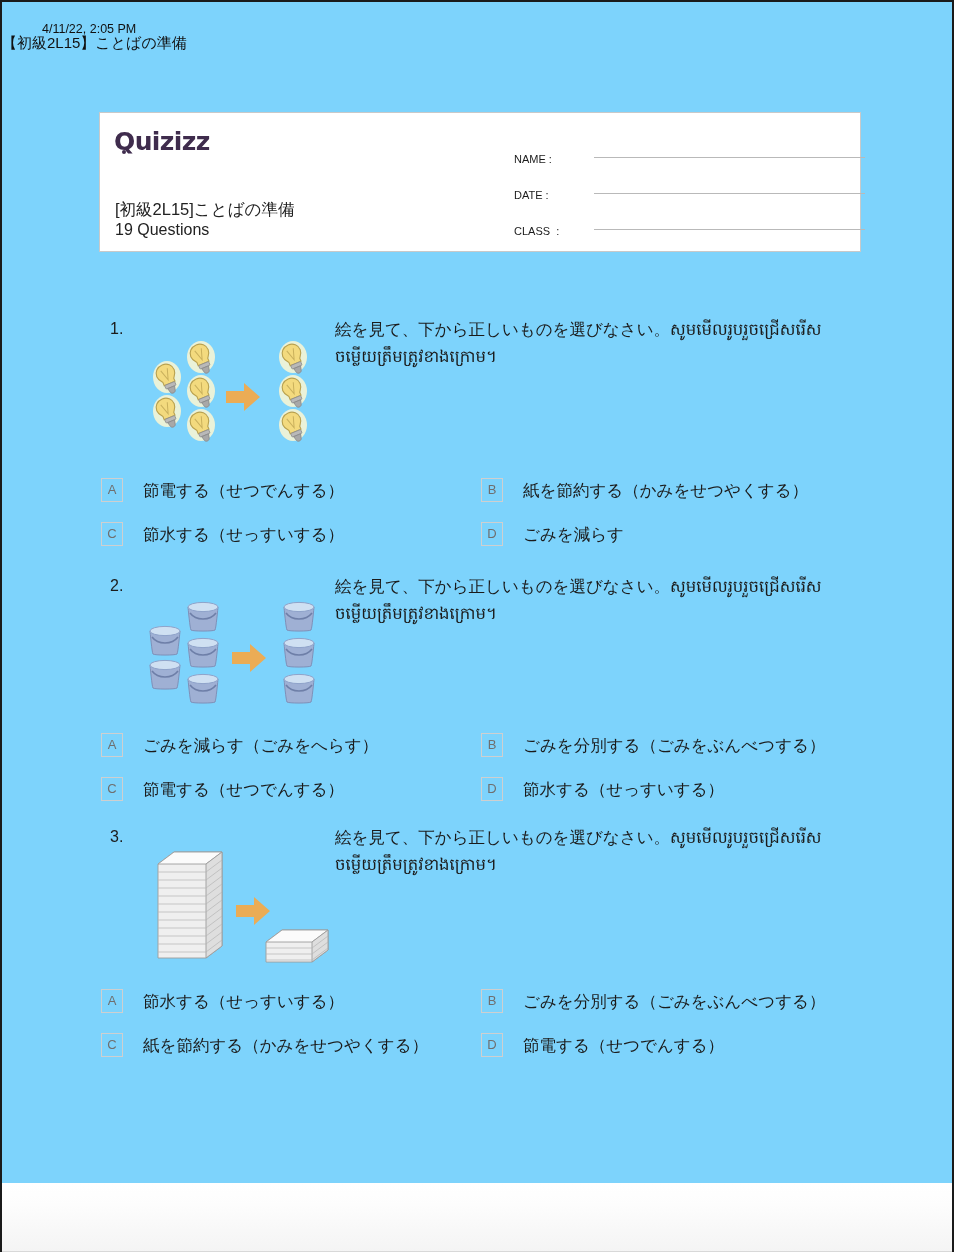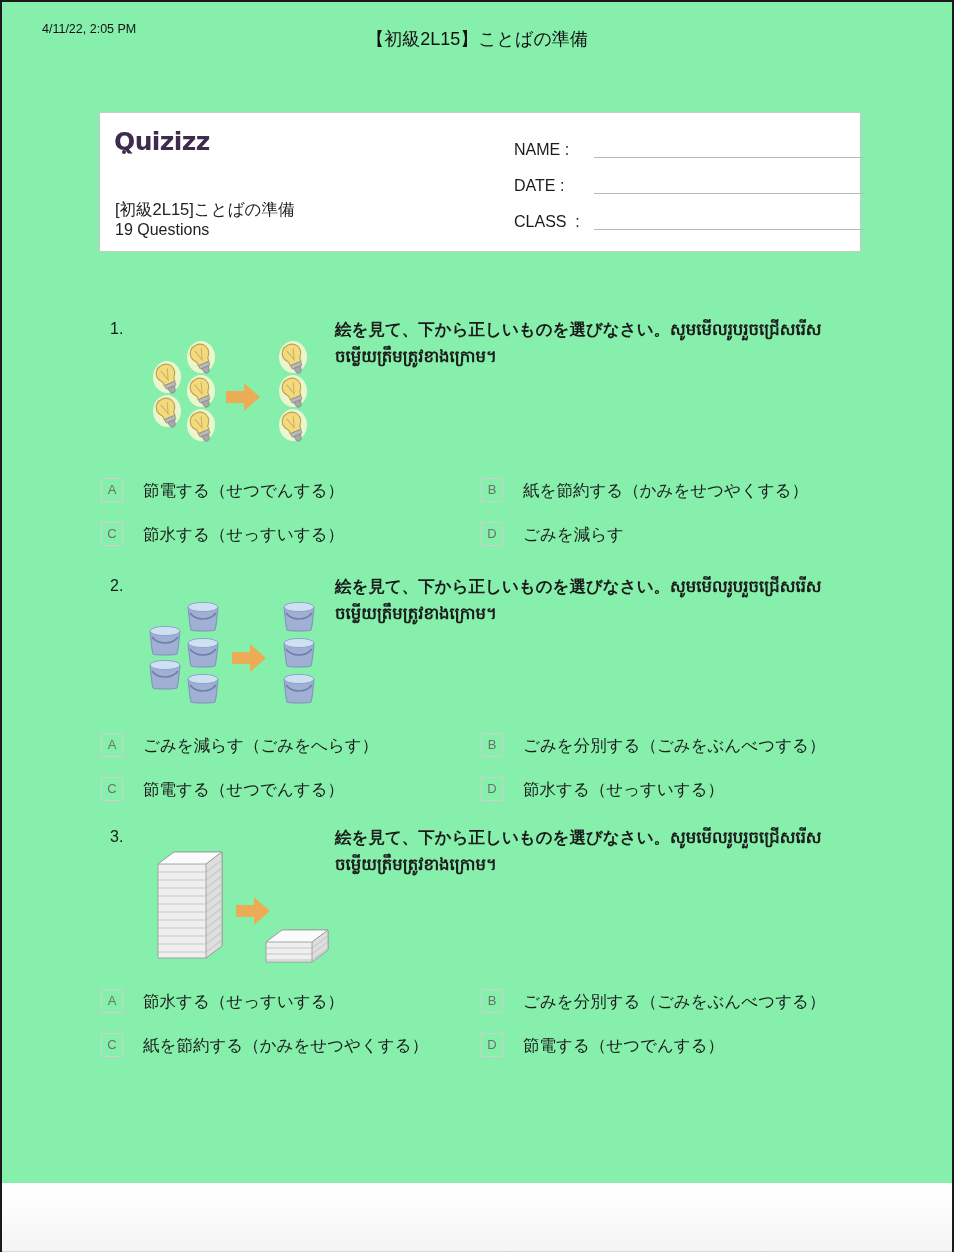--- a/index.html
+++ b/index.html
@@ -8,21 +8,21 @@
     background: #ffffff;
   }
   body {
     font-family: "Liberation Sans", "DejaVu Sans", sans-serif;
     color: #231f20;
   }
   .page {
     position: relative;
     width: 954px;
     height: 1252px;
-    background: #86efac;
+    background: #7dd3fc;
     box-sizing: border-box;
     border-left: 2px solid #1a1a1a;
     border-right: 2px solid #1a1a1a;
     border-top: 2px solid #1a1a1a;
     overflow: hidden;
   }
 
   
   .print-header {
     position: absolute;
@@ -36,23 +36,22 @@
   .print-date {
     position: absolute;
     left: 40px;
     top: 0;
     white-space: nowrap;
   }
   .print-title {
     position: absolute;
     left: 0;
     right: 0;
-    top: 5px;
-    text-align: center;
-    font-size: 18px;
+    top: 12px;
+    font-size: 15px;
     white-space: nowrap;
   }
 
   
   .info-card {
     position: absolute;
     left: 97px;
     top: 110px;
     width: 762px;
     height: 140px;
@@ -100,22 +99,22 @@
   }
 
   .field-row {
     position: absolute;
     left: 414px;
     height: 24px;
   }
   .field-row .flabel {
     position: absolute;
     left: 0;
-    top: 4px;
-    font-size: 16px;
+    top: 16px;
+    font-size: 11px;
     color: #1b1b1b;
     white-space: pre;
   }
   .field-row .fline {
     position: absolute;
     left: 80px;
     top: 20px;
     width: 271px;
     border-bottom: 1.3px solid #b9b9b9;
   }
@@ -137,21 +136,20 @@
     color: #1b1b1b;
   }
   .q-text {
     position: absolute;
     left: 333px;
     top: -4px;
     width: 516px;
     font-size: 16.5px;
     line-height: 1.62;
     color: #1b1b1b;
-    font-weight: bold;
   }
   .q-media {
     position: absolute;
     left: 142px;
     top: 18px;
     width: 186px;
     height: 115px;
   }
 
   

